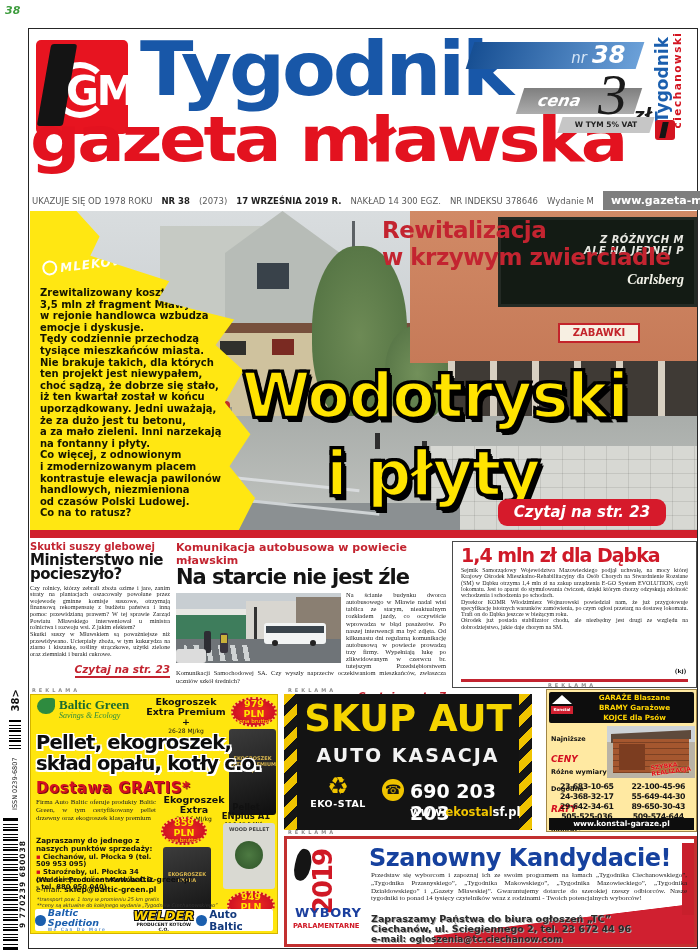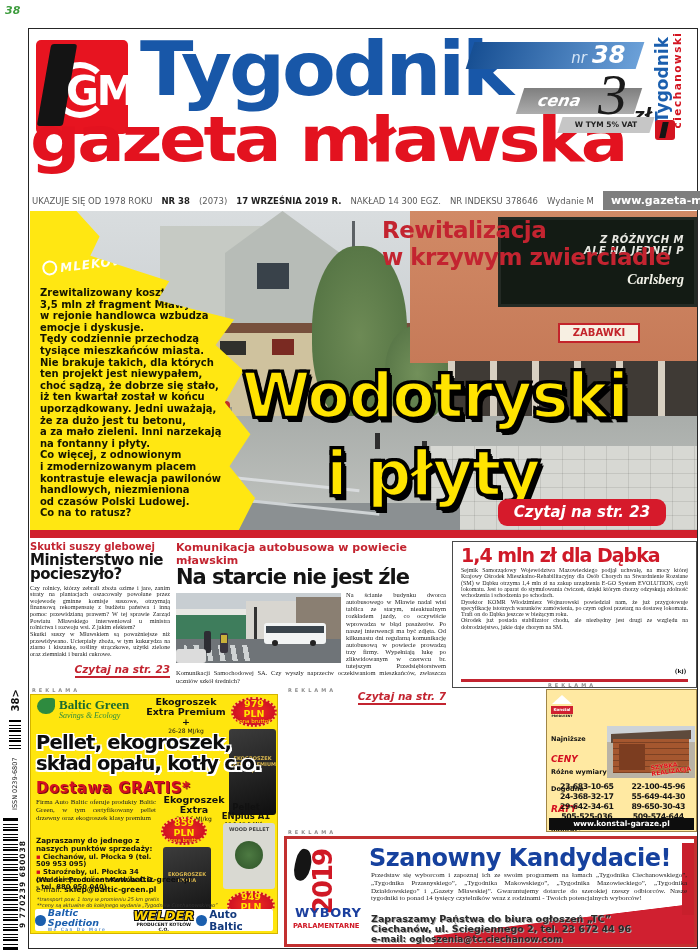--- a/index.html
+++ b/index.html
@@ -244,21 +244,21 @@
 
     <div class="abs outline-w" style="left:5px;top:38px;font-size:19.5px;font-weight:900;letter-spacing:-.8px;line-height:1.02;color:#0d0d0d;">Pellet, ekogroszek,</div>
     <div class="abs outline-w" style="left:5px;top:59px;font-size:19.5px;font-weight:900;letter-spacing:-.8px;line-height:1.02;color:#0d0d0d;text-align:right;">skład opału, kotły c.o.</div>
     <div class="abs" style="left:5px;top:84px;font-size:15px;font-weight:900;color:#d41020;text-shadow:1px 1px 0 #7a0a12;letter-spacing:.5px;text-align:center;">Dostawa GRATIS*</div>
     <div class="abs serif just" style="left:5px;top:103px;width:120px;font-size:7px;line-height:1.15;color:#222;">Firma Auto Baltic oferuje produkty Baltic Green, w tym certyfikowany pellet drzewny oraz ekogroszek klasy premium</div>
 
     <div class="abs" style="left:122px;top:100px;width:82px;text-align:center;">
       <div style="font-size:9.5px;font-weight:900;line-height:1.05;">Ekogroszek Extra</div>
       <div style="font-size:6px;">24-26 MJ/kg</div>
     </div>
-    <div class="abs burst" style="left:130px;top:122px;width:46px;height:28px;align-items:flex-end;">
+    <div class="abs burst" style="left:130px;top:122px;width:46px;height:28px;">
       <b>859 PLN</b>
       <i>tona brutto**</i>
     </div>
     <div class="abs bag" style="left:132px;top:152px;width:48px;height:80px;padding-top:24px;box-sizing:border-box;">EKOGROSZEK EXTRA</div>
 
     <div class="abs" style="left:184px;top:108px;width:62px;text-align:center;">
       <div style="font-size:8.5px;font-weight:900;line-height:1.05;">Pellet ENplus A1</div>
       <div style="font-size:5.5px;">16,5-19,5 MJ/kg</div>
     </div>
     <div class="abs" style="left:192px;top:128px;width:52px;height:66px;background:#d9d9d2;border-radius:3px;color:#444;font-size:5px;font-weight:700;text-align:center;padding-top:3px;box-sizing:border-box;">WOOD PELLET</div>
@@ -297,22 +297,42 @@
         <div style="font-size:13px;font-weight:900;font-style:italic;color:#ffd400;text-shadow:-1px -1px 0 #111,1px -1px 0 #111,-1px 1px 0 #111,1px 1px 0 #111;line-height:1;">WELDER</div>
         <div style="font-size:4.5px;font-weight:900;color:#111;">PRODUCENT KOTŁÓW C.O.</div>
       </span>
       <span style="display:flex;align-items:center;gap:2px;">
         <span style="width:11px;height:11px;background:#1b5fae;border-radius:50%;display:inline-block;"></span>
         <span style="font-size:10.5px;font-weight:900;color:#143a7d;">Auto Baltic</span>
       </span>
     </div>
   </div>
 
+  <div class="abs" style="left:284px;top:694px;width:248px;height:136px;background:#131313;overflow:hidden;">
+    <div class="abs hazard" style="left:0;top:0;width:13px;height:136px;"></div>
+    <div class="abs hazard" style="right:0;top:0;width:13px;height:136px;"></div>
+    <div class="abs" style="left:13px;top:6px;width:222px;text-align:center;font-size:37px;font-weight:900;color:#f6d500;line-height:1;">SKUP AUT</div>
+    <div class="abs" style="left:13px;top:50px;width:222px;text-align:center;font-size:19px;font-weight:800;color:#f4f4f4;letter-spacing:2px;">AUTO KASACJA</div>
+    <div class="abs" style="left:22px;top:80px;width:64px;text-align:center;">
+      <div style="font-size:24px;line-height:1;color:#f0c400;">♻</div>
+      <div style="font-size:9.5px;font-weight:900;color:#fff;letter-spacing:.5px;">EKO-STAL</div>
+    </div>
+    <div class="abs" style="left:98px;top:85px;width:22px;height:22px;background:#f0c400;border-radius:50%;text-align:center;line-height:22px;font-size:13px;color:#131313;">☎</div>
+    <div class="abs" style="left:126px;top:86px;font-size:19px;font-weight:900;color:#fff;">690 203 203</div>
+    <div class="abs" style="left:126px;top:111px;font-size:11.5px;font-weight:900;">
+      <span style="color:#fff;">www.</span><span style="color:#f0c400;">ekostal</span><span style="color:#fff;">sf.pl</span>
+    </div>
+  </div>
 
   <div class="abs" style="left:546px;top:689px;width:151px;height:143px;background:#ffe9a2;border:1px solid #a08648;box-sizing:border-box;overflow:hidden;">
+    <div class="abs" style="left:2px;top:2px;width:145px;height:31px;background:#0d0d0d;border-radius:2px;padding-left:26px;box-sizing:border-box;text-align:center;">
+      <div style="font-size:7.2px;font-weight:900;color:#ffd400;line-height:1.4;padding-top:1px;">GARAŻE Blaszane</div>
+      <div style="font-size:7.2px;font-weight:900;color:#ffd400;line-height:1.4;">BRAMY Garażowe</div>
+      <div style="font-size:7.2px;font-weight:900;color:#ffd400;line-height:1.4;">KOJCE dla Psów</div>
+    </div>
     <div class="abs" style="left:4px;top:5px;width:22px;height:24px;">
       <div class="abs" style="left:1px;top:0;width:0;height:0;border-left:10px solid transparent;border-right:10px solid transparent;border-bottom:9px solid #fff;"></div>
       <div class="abs" style="left:0;top:11px;width:22px;height:8px;background:#d02030;color:#fff;font-size:4px;font-weight:900;text-align:center;line-height:8px;">Konstal</div>
       <div class="abs" style="left:0;top:19px;width:22px;font-size:3px;font-weight:700;color:#111;text-align:center;">PRODUCENT</div>
     </div>
     <div class="abs" style="left:4px;top:36px;width:56px;line-height:1.3;">
       <div><span style="font-size:6.5px;font-weight:700;">Najniższe</span> <span style="font-size:9px;font-weight:900;font-style:italic;color:#d41020;">CENY</span></div>
       <div style="font-size:6.5px;font-weight:700;">Różne wymiary</div>
       <div><span style="font-size:6.5px;font-weight:700;">Dogodne</span> <span style="font-size:9px;font-weight:900;font-style:italic;color:#d41020;">RATY</span></div>
       <div style="font-size:6.5px;font-weight:700;">Transport i montaż:</div>

